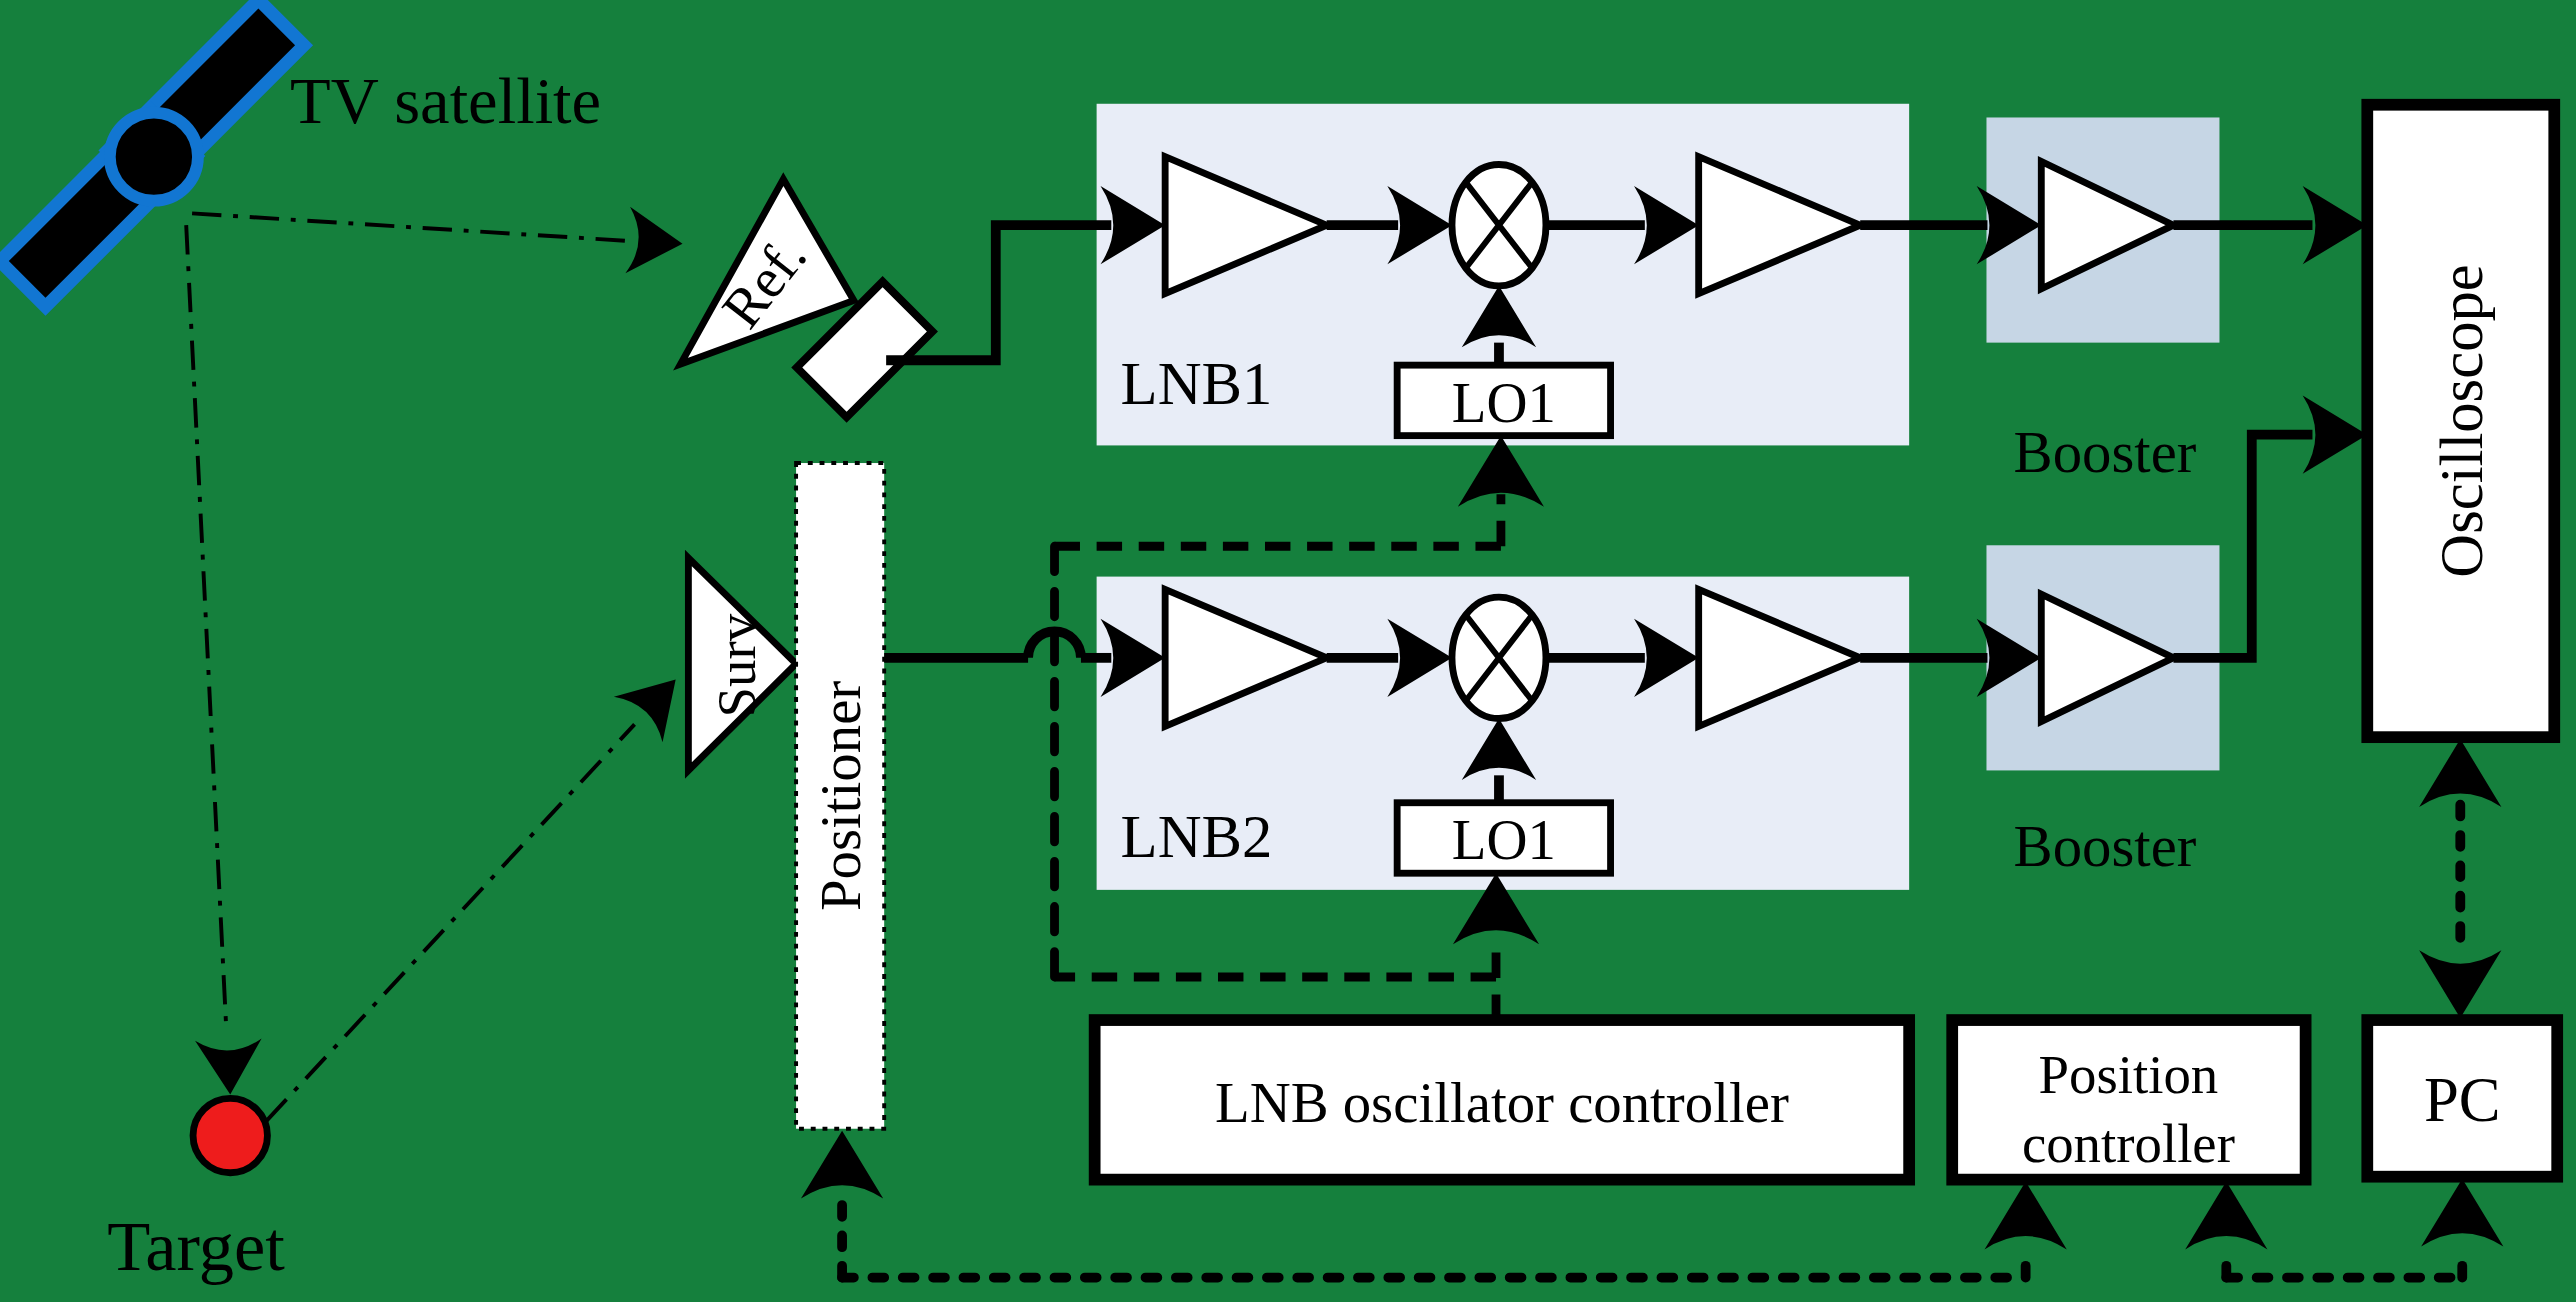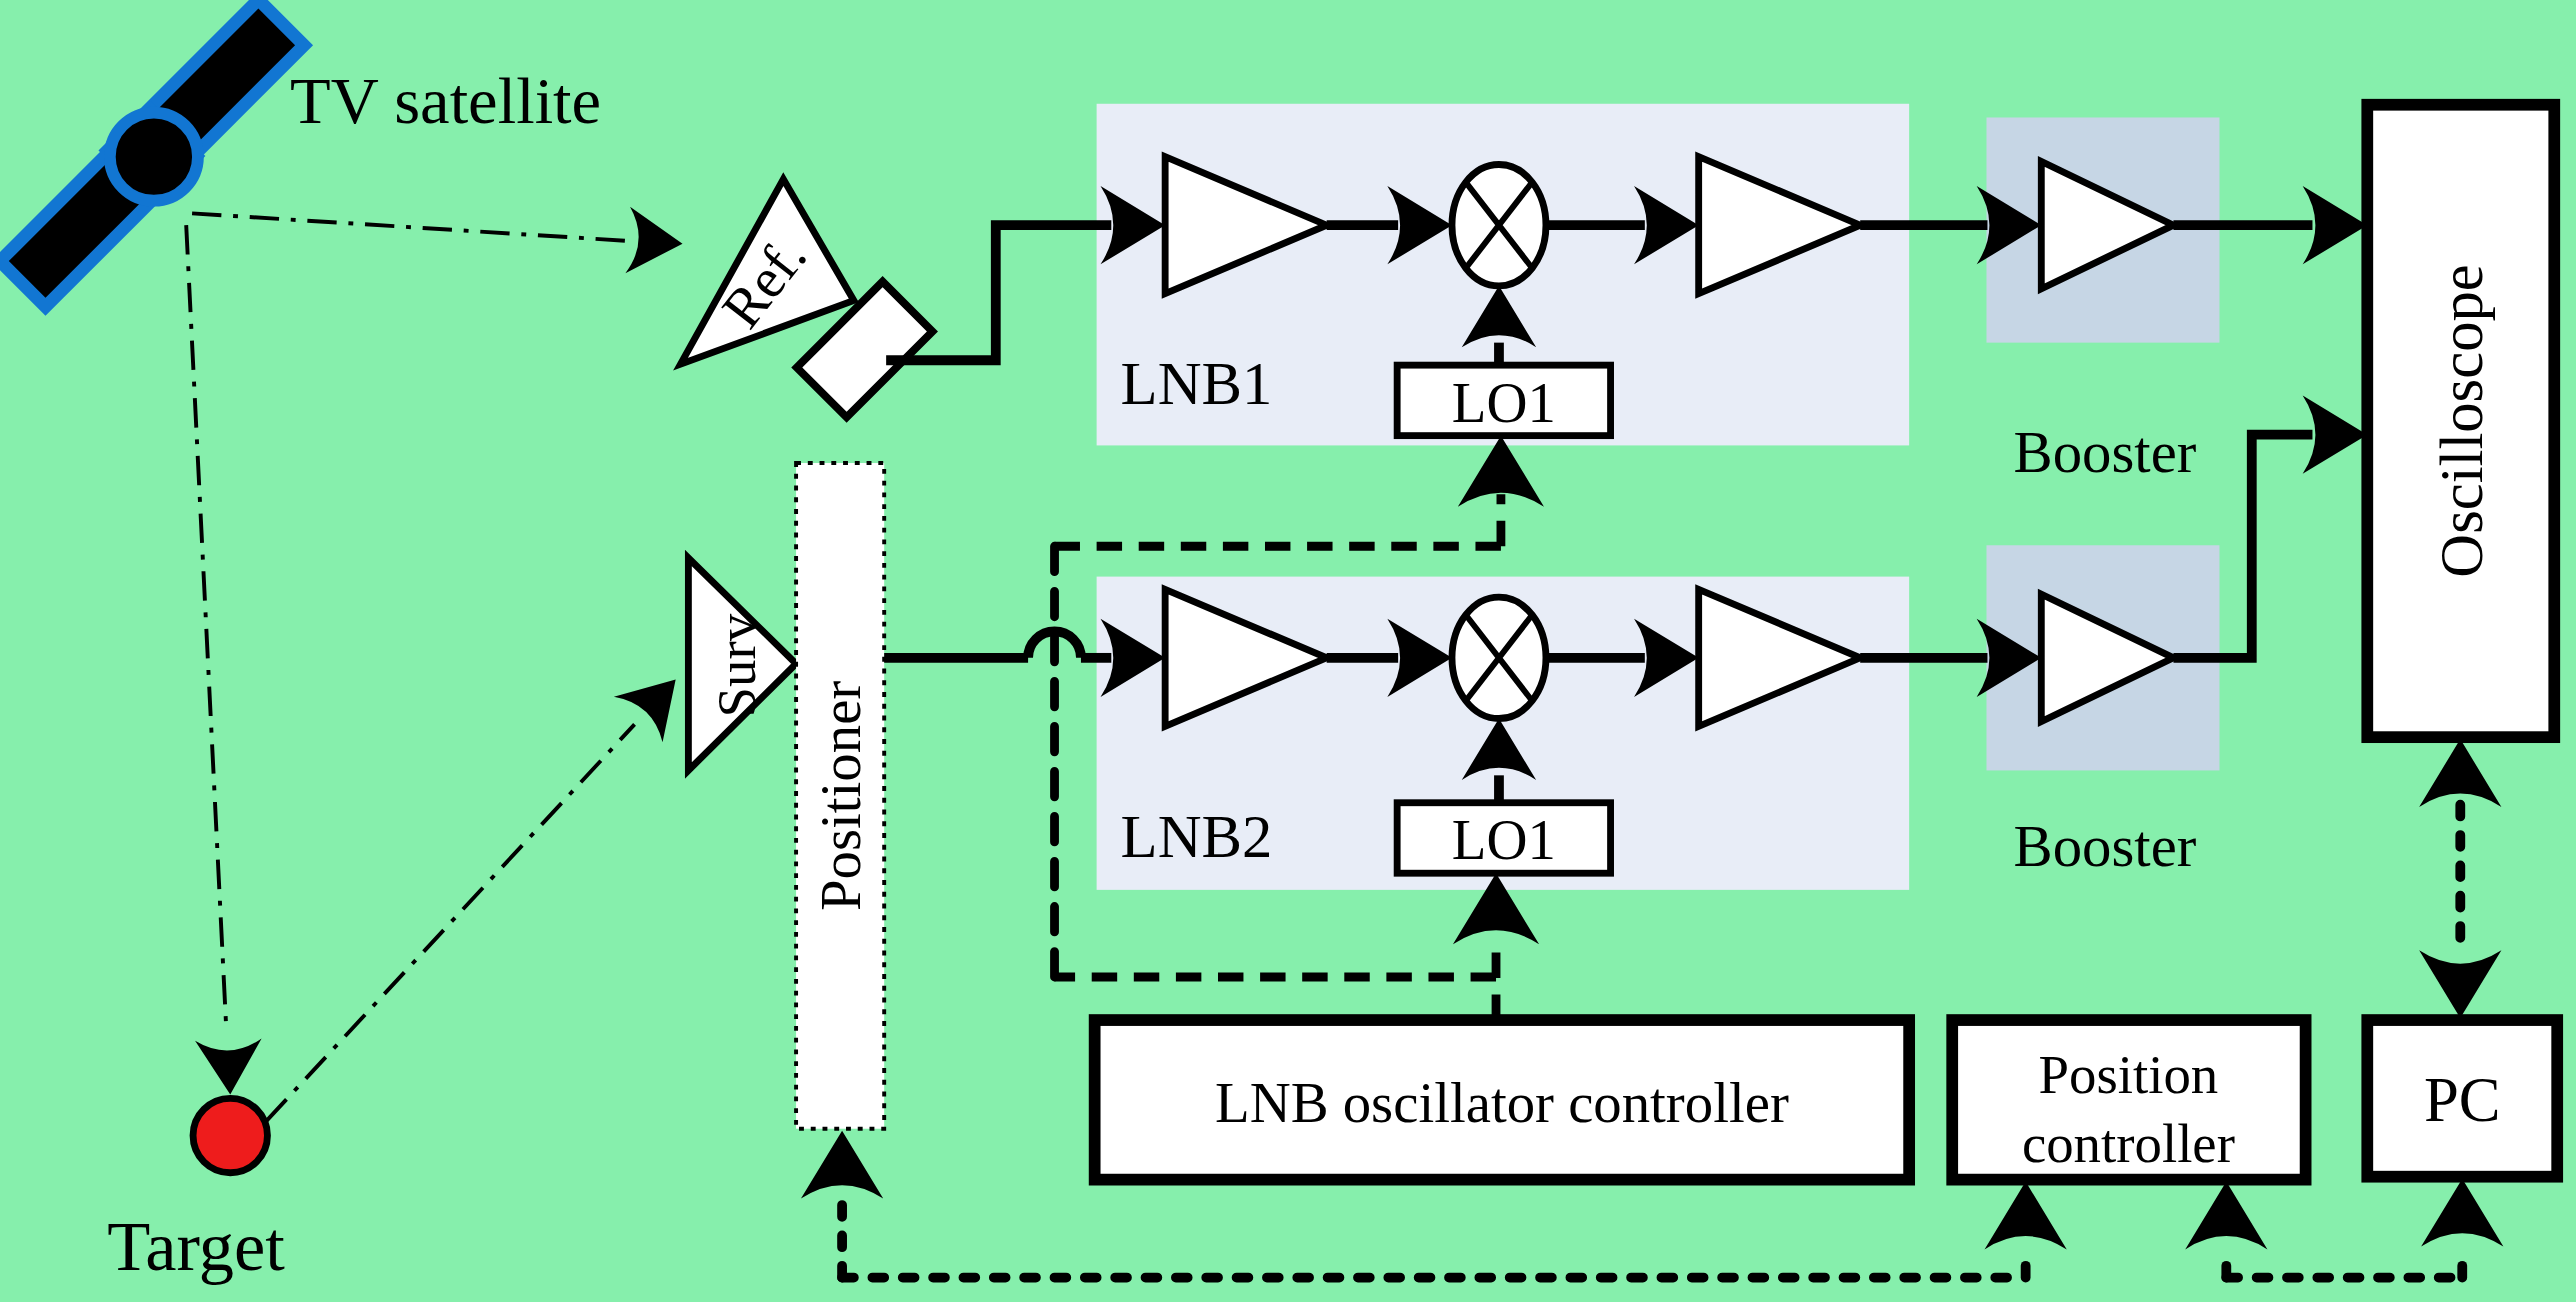--- a/index.html
+++ b/index.html
@@ -1,19 +1,19 @@
 <!DOCTYPE html>
 <html><head>
 <meta charset="utf-8">
 <style>
   html,body { margin:0; padding:0; background:#ffffff; }
   .stage {
     position:relative;
     width:2576px; height:1302px;
-    background:#86efac;
+    background:#15803d;
     font-family:"Liberation Serif", serif;
     overflow:hidden;
   }
   svg { position:absolute; left:0; top:0; }
   .ink       { stroke:#000000; fill:none; }
   .shape     { stroke:#000000; fill:#ffffff; }
   .blkbox    { stroke:#000000; fill:#ffffff; }
   .lbl       { fill:#000000; text-anchor:middle; dominant-baseline:central; }
   .arrow     { fill:#000000; stroke:none; }
   .sig       { stroke:#000000; stroke-width:10; fill:none; }

